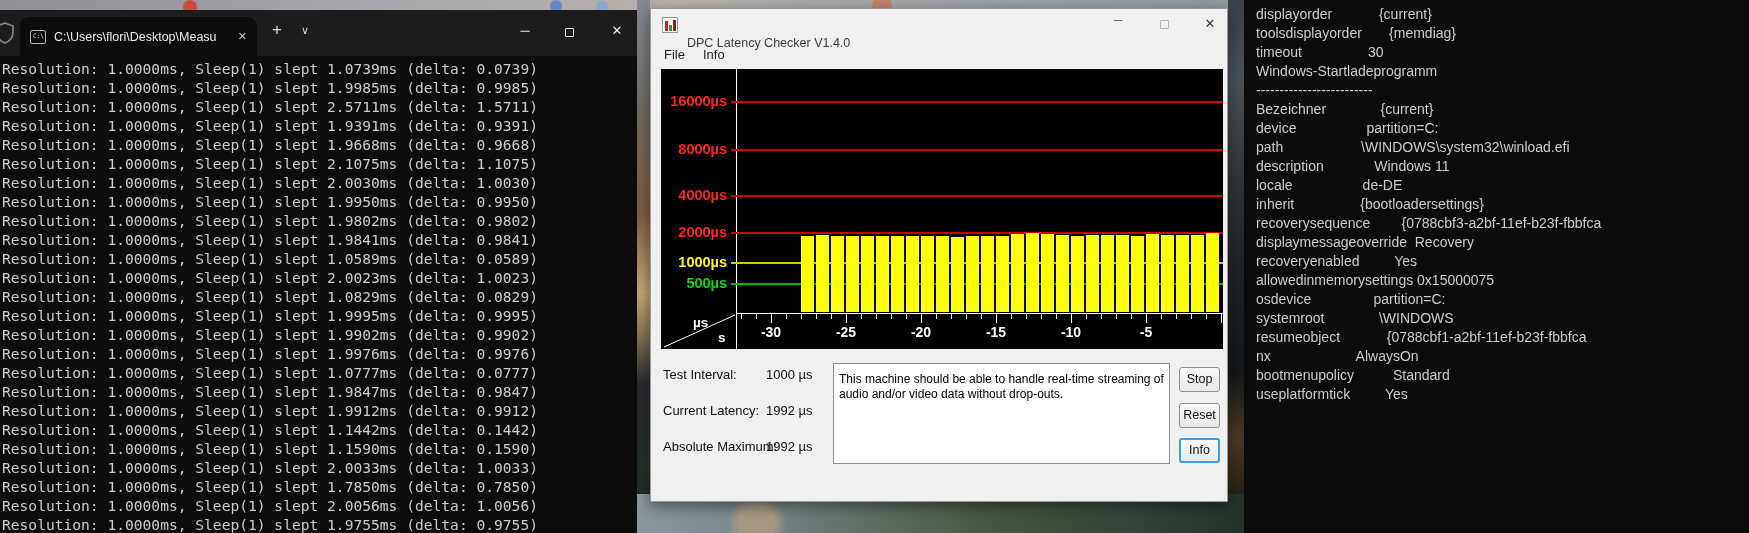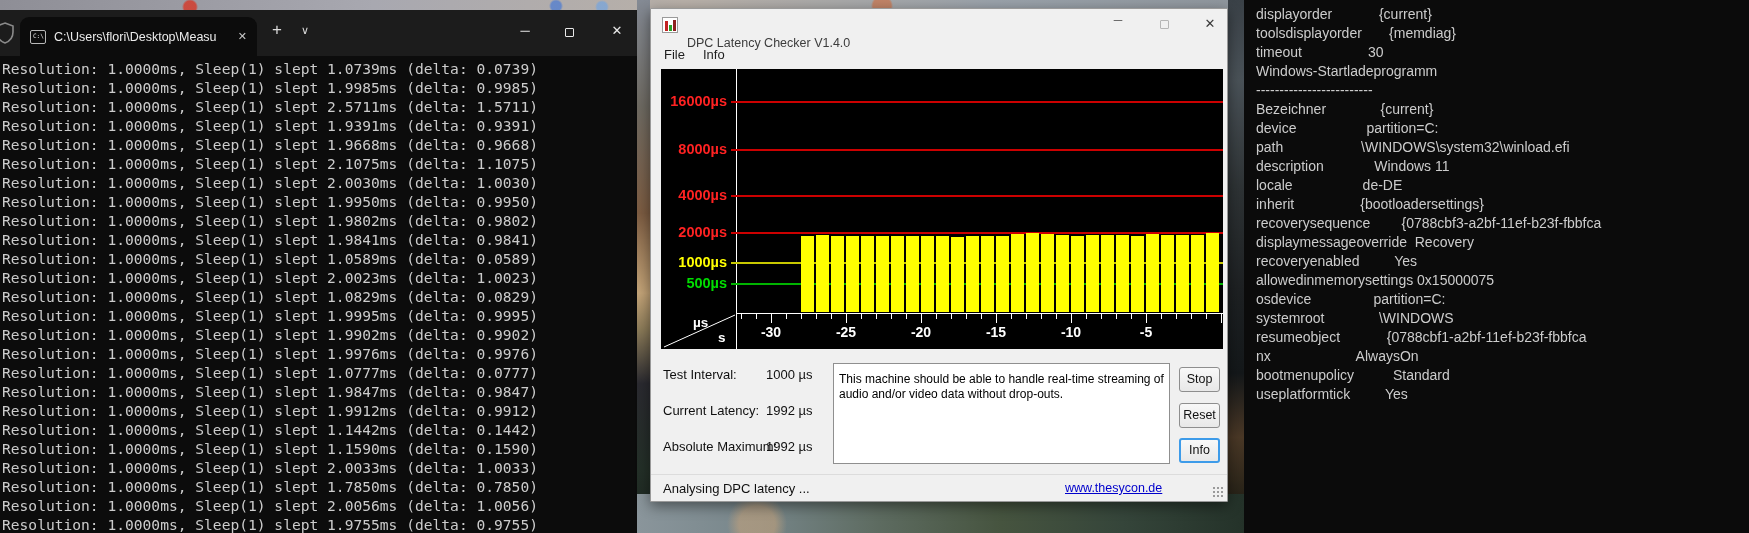--- a/index.html
+++ b/index.html
@@ -233,24 +233,19 @@
       <span>Absolute Maximum:</span>
       <span class="val">1992 µs</span>
     </div>
 
     <div class="dpc-msg">This machine should be able to handle real-time streaming of audio and/or video data without drop-outs.</div>
 
     <div class="dpc-btn btn-0">Stop</div>
     <div class="dpc-btn btn-1">Reset</div>
     <div class="dpc-btn btn-2">Info</div>
 
-    <div class="dpc-status">
-      <span class="status-text">Analysing DPC latency ...</span>
-      <span class="status-link">www.thesycon.de</span>
-      <span class="grip"></span>
-    </div>
   </section>
 
   <section class="ps">
     <div class="ps-body"><div class="ps-line">displayorder            {current}</div><div class="ps-line">toolsdisplayorder       {memdiag}</div><div class="ps-line">timeout                 30</div><div class="ps-line"></div><div class="ps-line">Windows-Startladeprogramm</div><div class="ps-line">-------------------------</div><div class="ps-line">Bezeichner              {current}</div><div class="ps-line">device                  partition=C:</div><div class="ps-line">path                    \WINDOWS\system32\winload.efi</div><div class="ps-line">description             Windows 11</div><div class="ps-line">locale                  de-DE</div><div class="ps-line">inherit                 {bootloadersettings}</div><div class="ps-line">recoverysequence        {0788cbf3-a2bf-11ef-b23f-fbbfca</div><div class="ps-line">displaymessageoverride  Recovery</div><div class="ps-line">recoveryenabled         Yes</div><div class="ps-line">allowedinmemorysettings 0x15000075</div><div class="ps-line">osdevice                partition=C:</div><div class="ps-line">systemroot              \WINDOWS</div><div class="ps-line">resumeobject            {0788cbf1-a2bf-11ef-b23f-fbbfca</div><div class="ps-line">nx                      AlwaysOn</div><div class="ps-line">bootmenupolicy          Standard</div><div class="ps-line">useplatformtick         Yes</div></div>
   </section>
 
 </div>
 
 </body></html>

